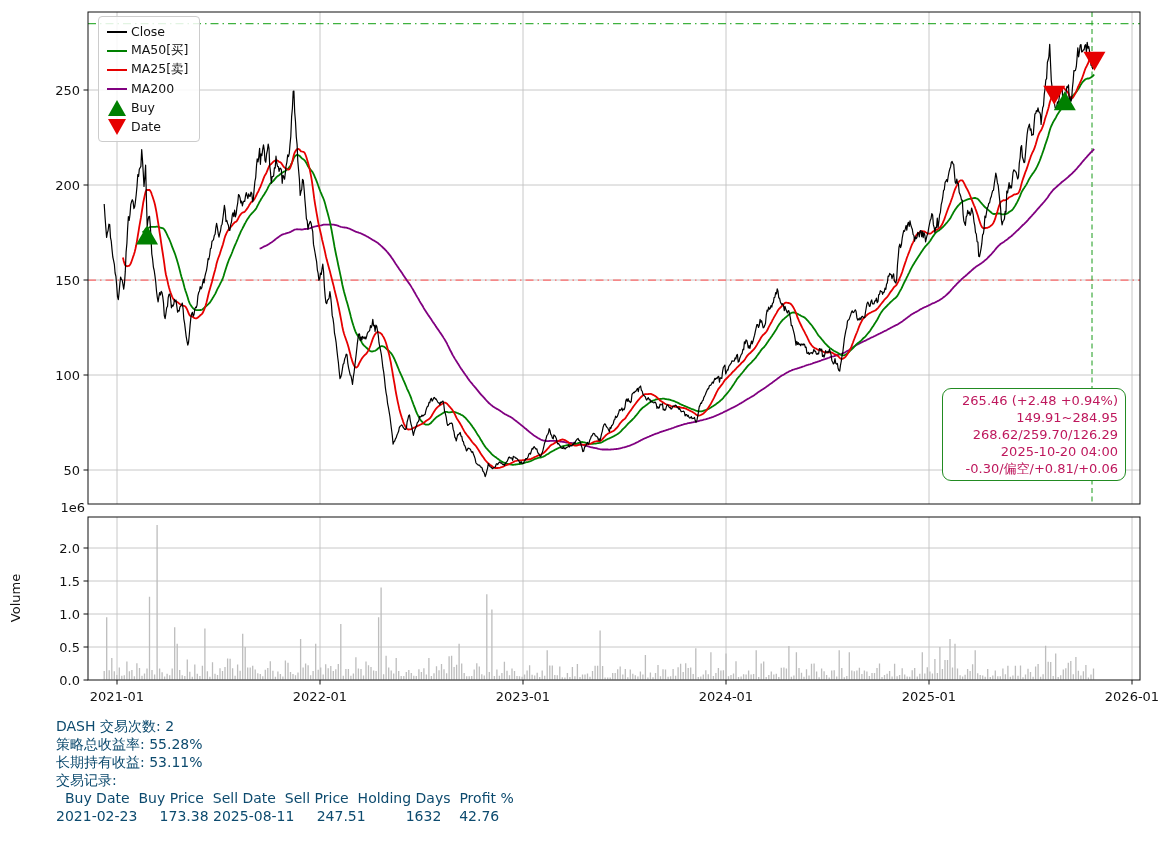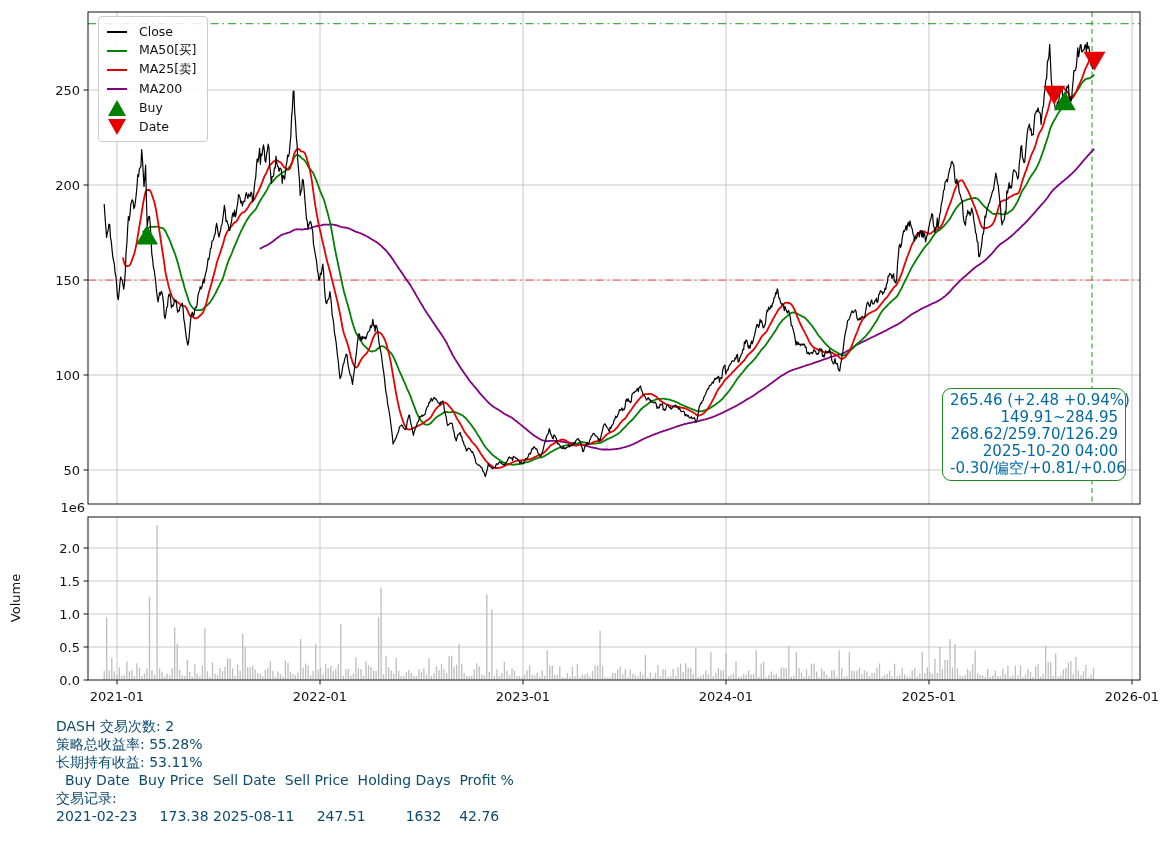--- a/index.html
+++ b/index.html
@@ -1,32 +1,32 @@
 <!DOCTYPE html>
 <html><head>
 <meta charset="utf-8">
 <style>
   html,body{margin:0;padding:0;background:#fff;}
   #root{position:relative;width:1170px;height:860px;background:#fff;
         font-family:"DejaVu Sans",sans-serif;overflow:hidden;}
   #plot{position:absolute;left:0;top:0;}
   #legend{position:absolute;left:98px;top:16px;background:rgba(255,255,255,.85);
           border:1px solid #cccccc;border-radius:4px;padding:5px 10px 5px 8px;z-index:3;}
-  .legend-row{display:flex;align-items:center;height:19px;gap:12px;text-align:center;}
+  .legend-row{display:flex;align-items:center;height:19px;gap:4px;text-align:center;}
   .legend-swatch-line{width:20px;height:0;border-top-style:solid;border-top-width:2px;}
   .legend-swatch-wrap{width:20px;display:flex;justify-content:center;}
   .tri-up{width:0;height:0;border-left:9px solid transparent;border-right:9px solid transparent;
           border-bottom:16px solid #008000;}
   .tri-down{width:0;height:0;border-left:9px solid transparent;border-right:9px solid transparent;
             border-top:16px solid #e60000;}
   .legend-label{font-size:12.5px;color:#111;white-space:nowrap;}
   #annot{position:absolute;left:942px;top:388px;width:168px;background:#ffffff;
          border:1.5px solid #228b22;border-radius:9px;padding:3px 7px;
          text-align:right;z-index:3;}
-  .annot-line{display:block;font-size:15px;line-height:17px;color:#0369a1;white-space:nowrap;}
+  .annot-line{display:block;font-size:13px;line-height:17px;color:#be185d;white-space:nowrap;}
   #footer{position:absolute;left:56px;top:717px;z-index:2;}
   .footer-line{display:block;font-size:14px;line-height:18px;color:#0c4a6e;white-space:pre;}
 </style>
 </head>
 <body>
 
 <div id="root">
   <svg id="plot" width="1170" height="860">
     <g id="g-under">
         <line x1="117" x2="117" y1="12" y2="504" stroke="#c2c2c2" stroke-width="0.9"></line>
@@ -151,17 +151,17 @@
       <span class="annot-line">149.91~284.95</span>
       <span class="annot-line">268.62/259.70/126.29</span>
       <span class="annot-line">2025-10-20 04:00</span>
       <span class="annot-line">-0.30/偏空/+0.81/+0.06</span>
     </div>
 
   <div id="footer">
       <span class="footer-line">DASH 交易次数: 2</span>
       <span class="footer-line">策略总收益率: 55.28%</span>
       <span class="footer-line">长期持有收益: 53.11%</span>
+      <span class="footer-line">交易记录:</span>
       <span class="footer-line">  Buy Date  Buy Price  Sell Date  Sell Price  Holding Days  Profit %</span>
-      <span class="footer-line">交易记录:</span>
       <span class="footer-line">2021-02-23     173.38 2025-08-11     247.51         1632    42.76</span>
     </div>
 </div>
 
 </body></html>

